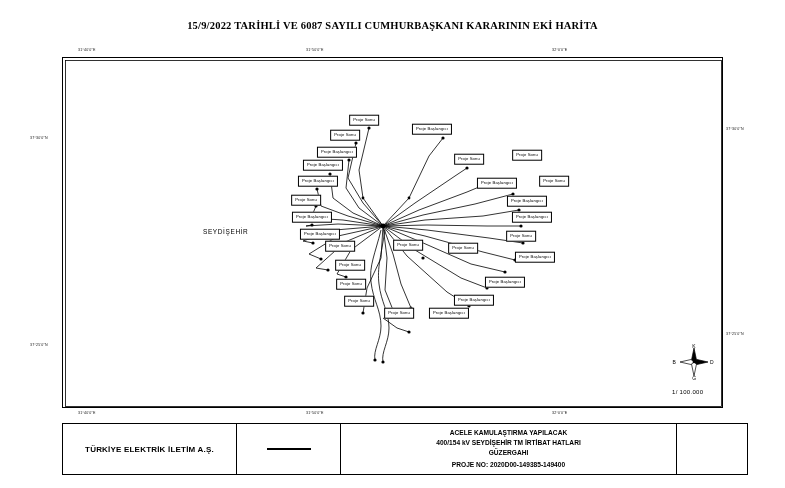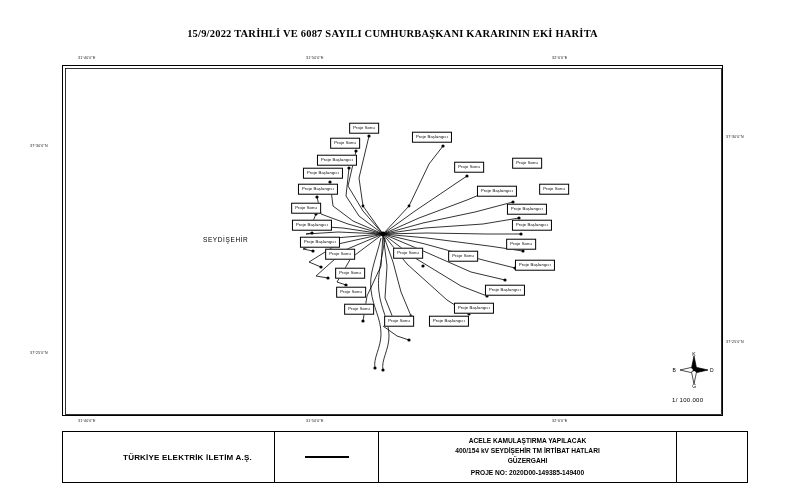--- a/index.html
+++ b/index.html
@@ -10,21 +10,21 @@
   body {
     width: 785px;
     height: 488px;
     font-family: "Liberation Serif", serif;
     color: #000000;
     position: relative;
     overflow: hidden;
   }
   #page {
     position: absolute;
-    left: 0; top: 12px;
+    left: 0; top: 4px;
     width: 785px;
     height: 380px;
   }
 
   
   .doc-title {
     position: absolute;
     left: 0;
     top: 16px;
     width: 785px;
@@ -114,21 +114,20 @@
   
   .legend {
     position: absolute;
     left: 62px;
     top: 419px;
     width: 686px;
     height: 52px;
     border: 1px solid #000;
     box-sizing: border-box;
     display: flex;
-    padding-left: 38px;
   }
   .legend-cell {
     box-sizing: border-box;
     display: flex;
     align-items: center;
     justify-content: center;
     position: relative;
   }
   .legend-company {
     width: 174px;

